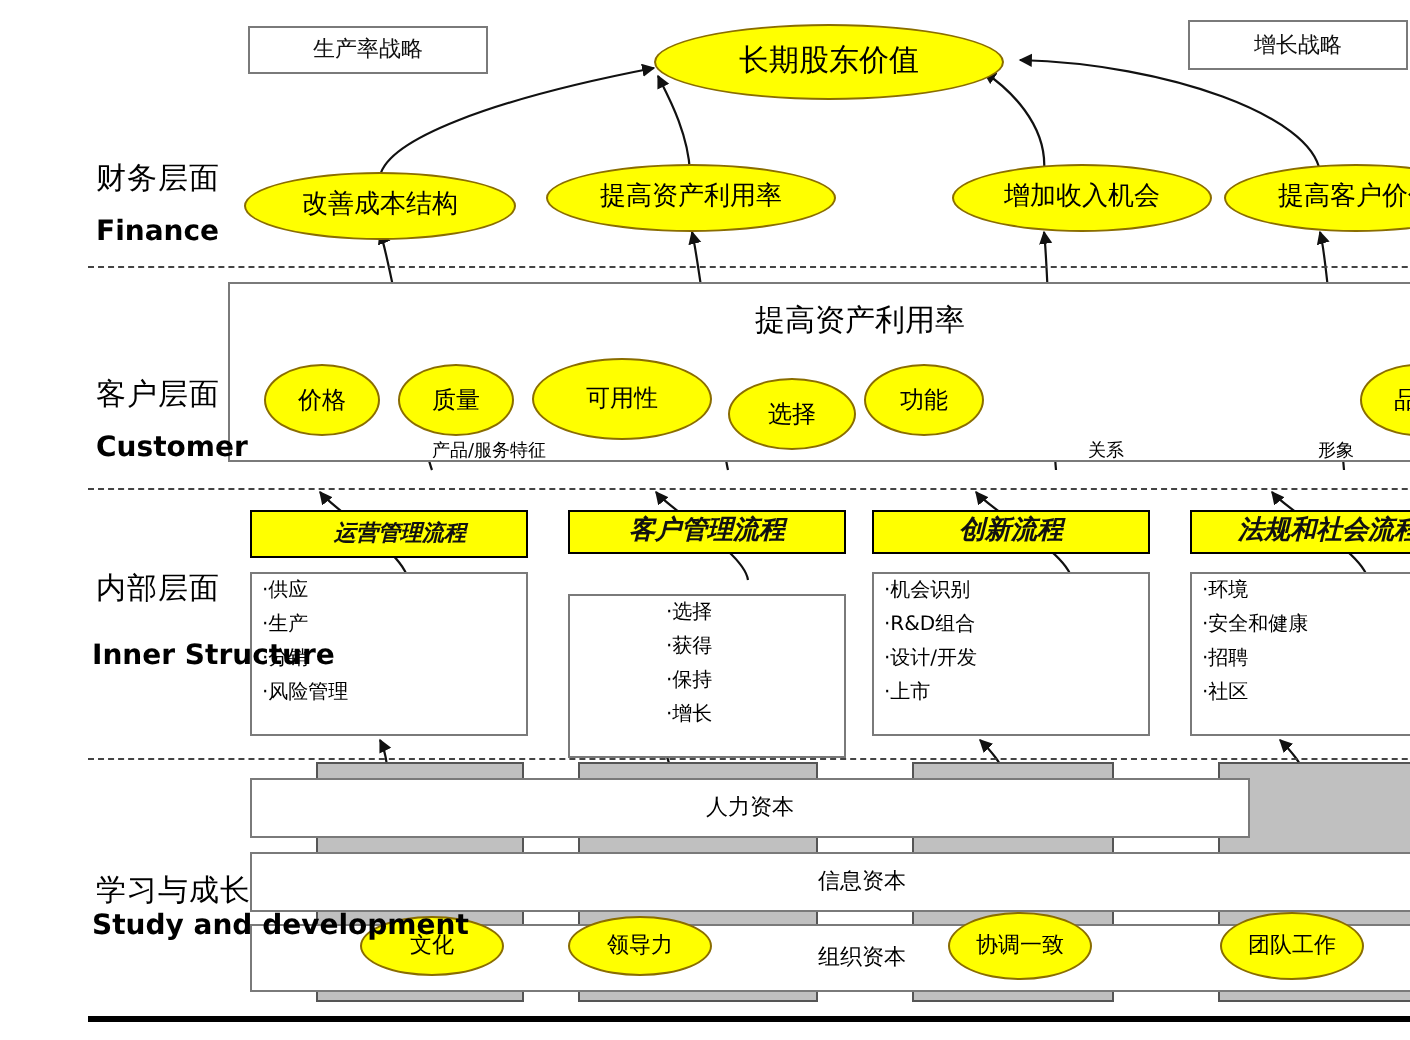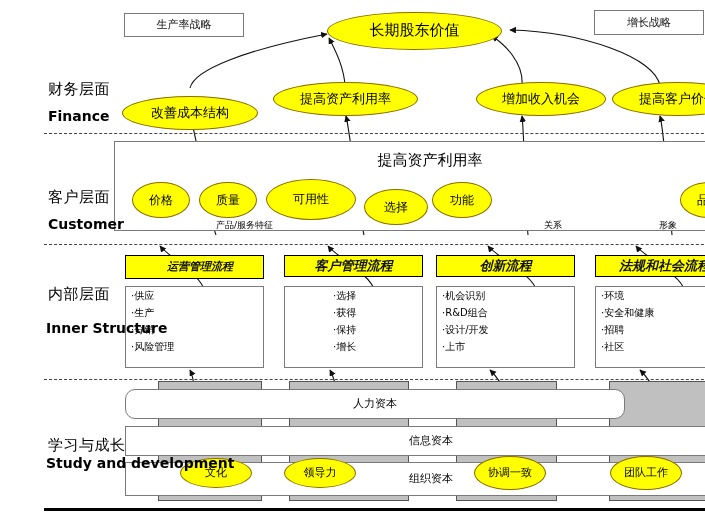--- a/index.html
+++ b/index.html
@@ -77,21 +77,21 @@
     <span style="font-size:11px;">生产率战略</span>
   </div>
   <div class="abs plainbox ctr" style="left:550px;top:10px;width:110px;height:25px;">
     <span style="font-size:11px;">增长战略</span>
   </div>
 
   <div class="abs ellipse ctr" style="left:283px;top:12px;width:175px;height:38px;font-size:15px;">
     <span>长期股东价值</span>
   </div>
 
-  <div class="abs ellipse ctr" style="left:78px;top:96px;width:136px;height:34px;font-size:13px;align-items:center;">
+  <div class="abs ellipse ctr" style="left:78px;top:86px;width:136px;height:34px;font-size:13px;align-items:center;">
     <span>改善成本结构</span>
   </div>
   <div class="abs ellipse ctr" style="left:229px;top:82px;width:145px;height:34px;font-size:13px;">
     <span>提高资产利用率</span>
   </div>
   <div class="abs ellipse ctr" style="left:432px;top:82px;width:130px;height:34px;font-size:13px;">
     <span>增加收入机会</span>
   </div>
   <div class="abs ellipse ctr" style="left:568px;top:82px;width:132px;height:34px;font-size:13px;">
     <span>提高客户价值</span>
@@ -156,21 +156,21 @@
   <div class="abs plainbox bullets" style="left:81px;top:286px;width:139px;height:82px;">
     <div>·供应</div>
     <div>·生产</div>
     <div>·分销</div>
     <div>·风险管理</div>
   </div>
 
   <div class="abs yellowbar ctr" style="left:240px;top:255px;width:139px;height:22px;font-size:13px;">
     <span>客户管理流程</span>
   </div>
-  <div class="abs plainbox bullets" style="left:240px;top:286px;width:139px;height:82px;padding-left:48px;">
+  <div class="abs plainbox bullets" style="left:240px;top:297px;width:139px;height:82px;padding-left:48px;">
     <div>·选择</div>
     <div>·获得</div>
     <div>·保持</div>
     <div>·增长</div>
   </div>
 
   <div class="abs yellowbar ctr" style="left:392px;top:255px;width:139px;height:22px;font-size:13px;">
     <span>创新流程</span>
   </div>
   <div class="abs plainbox bullets" style="left:392px;top:286px;width:139px;height:82px;">
@@ -197,21 +197,21 @@
     <span>Inner Structure</span>
   </div>
 
   <div class="abs divider" style="left:0px;top:379px;width:705px;"></div>
 
   <div class="abs graybox" style="left:114px;top:381px;width:104px;height:120px;"></div>
   <div class="abs graybox" style="left:245px;top:381px;width:120px;height:120px;"></div>
   <div class="abs graybox" style="left:412px;top:381px;width:101px;height:120px;"></div>
   <div class="abs graybox" style="left:565px;top:381px;width:100px;height:120px;"></div>
 
-  <div class="abs plainbox ctr" style="left:81px;top:389px;width:500px;height:30px;border-radius:10px;">
+  <div class="abs plainbox ctr" style="left:81px;top:389px;width:500px;height:30px;">
     <span class="capital-label">人力资本</span>
   </div>
   <div class="abs plainbox ctr" style="left:81px;top:426px;width:612px;height:30px;">
     <span class="capital-label">信息资本</span>
   </div>
   <div class="abs plainbox ctr" style="left:81px;top:462px;width:612px;height:34px;">
     <span class="capital-label">组织资本</span>
   </div>
 
   <div class="abs ellipse ctr" style="left:136px;top:458px;width:72px;height:30px;font-size:11px;">

